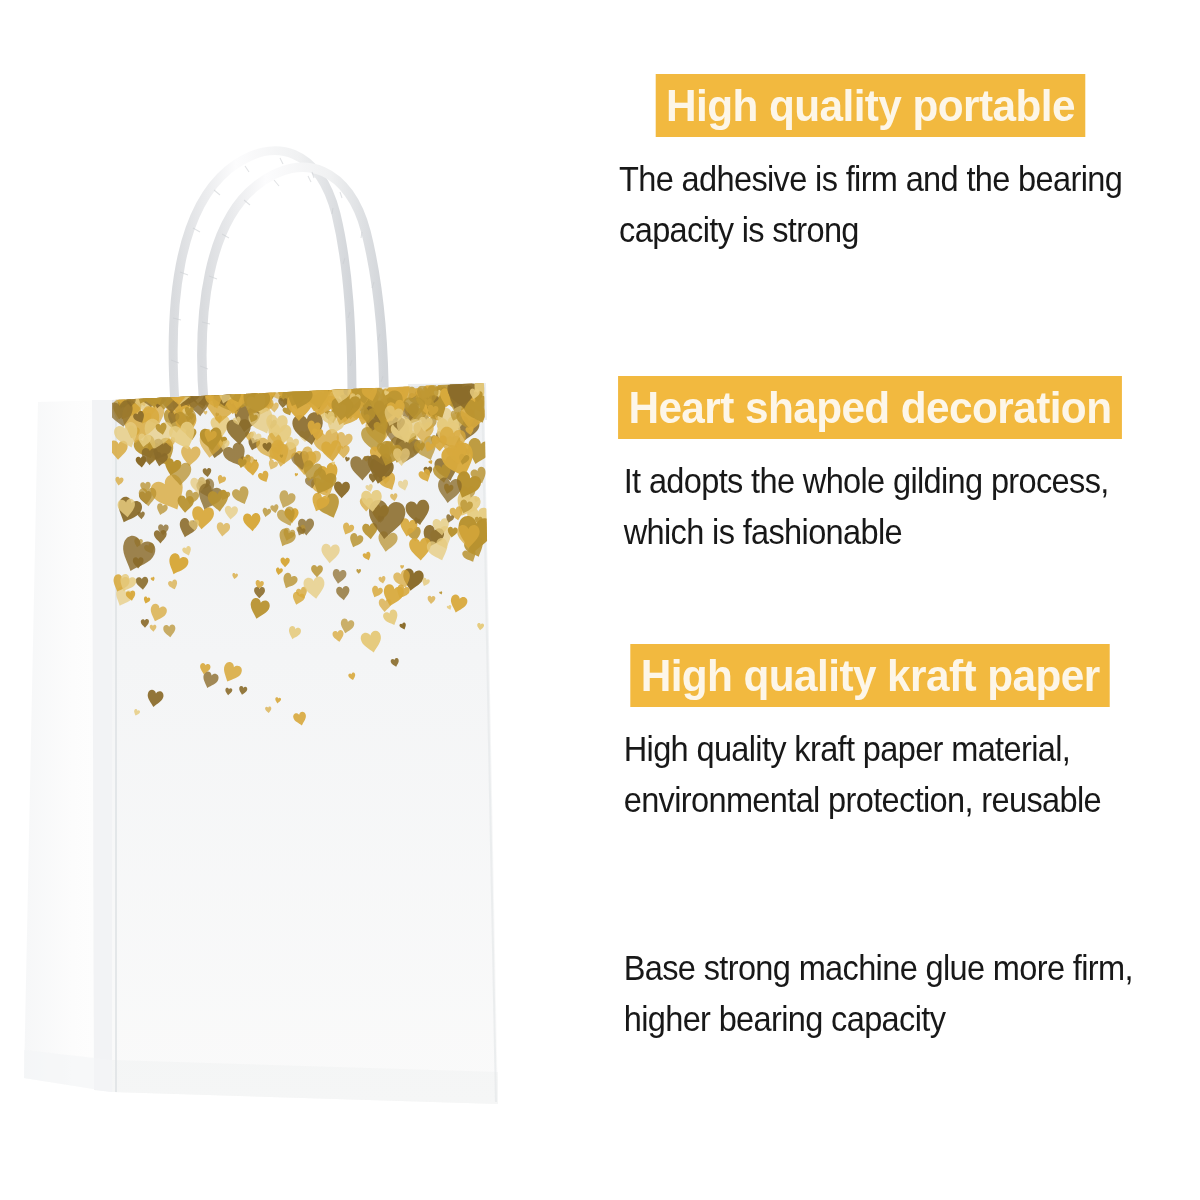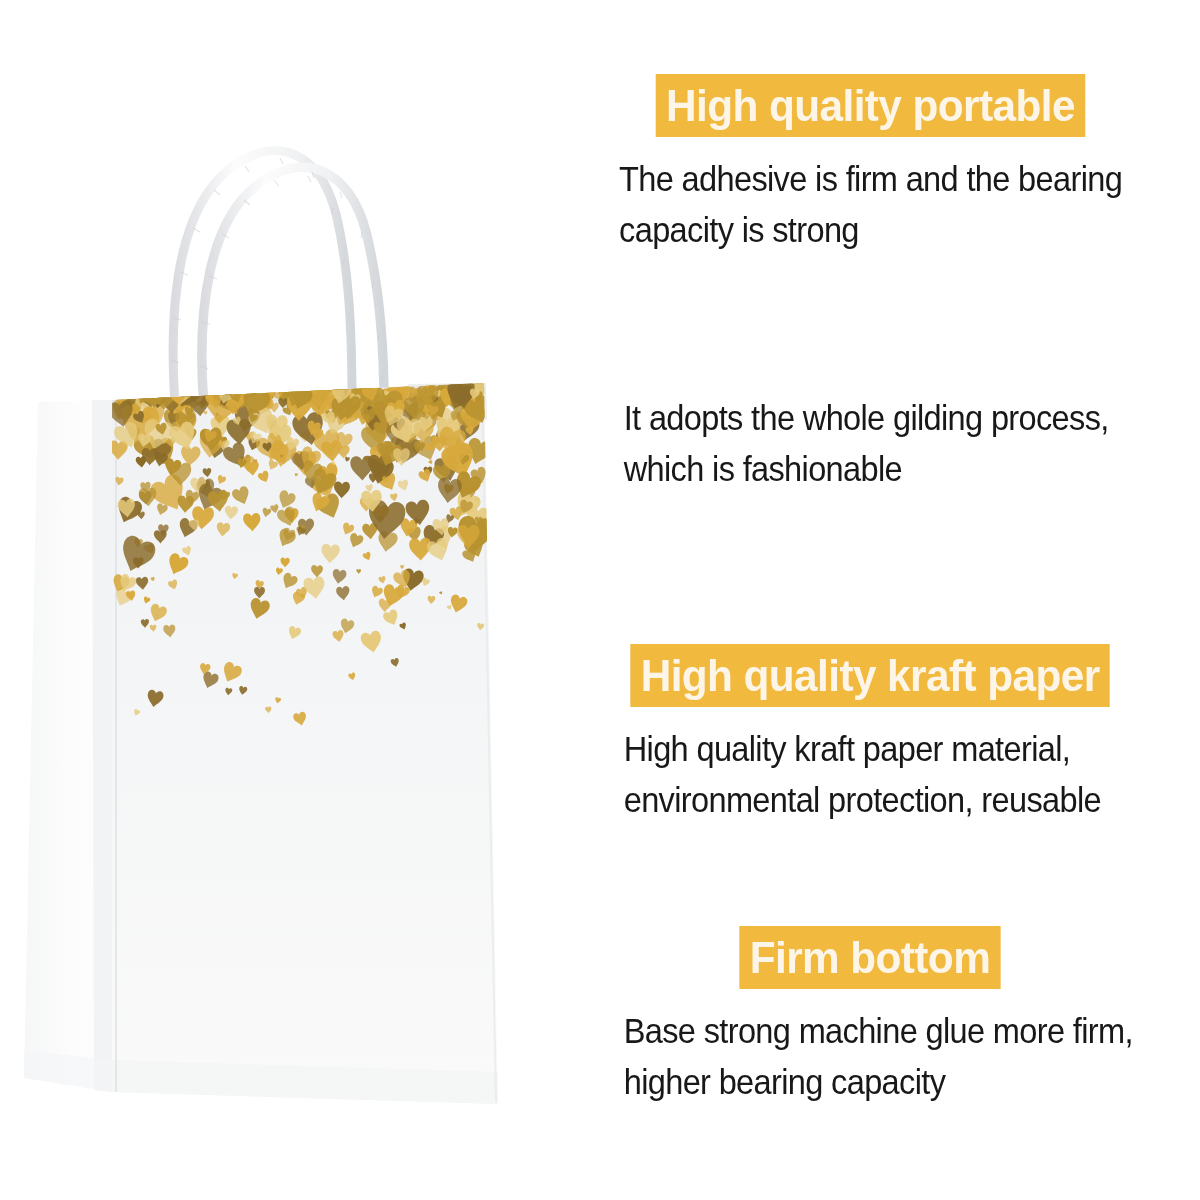--- a/index.html
+++ b/index.html
@@ -676,31 +676,31 @@
   <div id="feature-list">
 
     <div class="feature-block" id="block-0">
       <div class="feature-heading-row">
         <span class="feature-heading">High quality portable</span>
       </div>
       <div class="feature-body">The adhesive is firm and the bearing capacity is strong</div>
     </div>
 
     <div class="feature-block" id="block-1">
+      <div class="feature-heading-row">
+        <span class="feature-heading">Heart shaped decoration</span>
+      </div>
       <div class="feature-body indent-more">It adopts the whole gilding process, which is fashionable</div>
     </div>
 
     <div class="feature-block" id="block-2">
       <div class="feature-heading-row">
         <span class="feature-heading">High quality kraft paper</span>
       </div>
       <div class="feature-body indent-more">High quality kraft paper material, environmental protection, reusable</div>
     </div>
 
     <div class="feature-block" id="block-3">
-      <div class="feature-heading-row">
-        <span class="feature-heading">Firm bottom</span>
-      </div>
       <div class="feature-body indent-more">Base strong machine glue more firm, higher bearing capacity</div>
     </div>
 
   </div>
 </div>
 
 </body></html>

